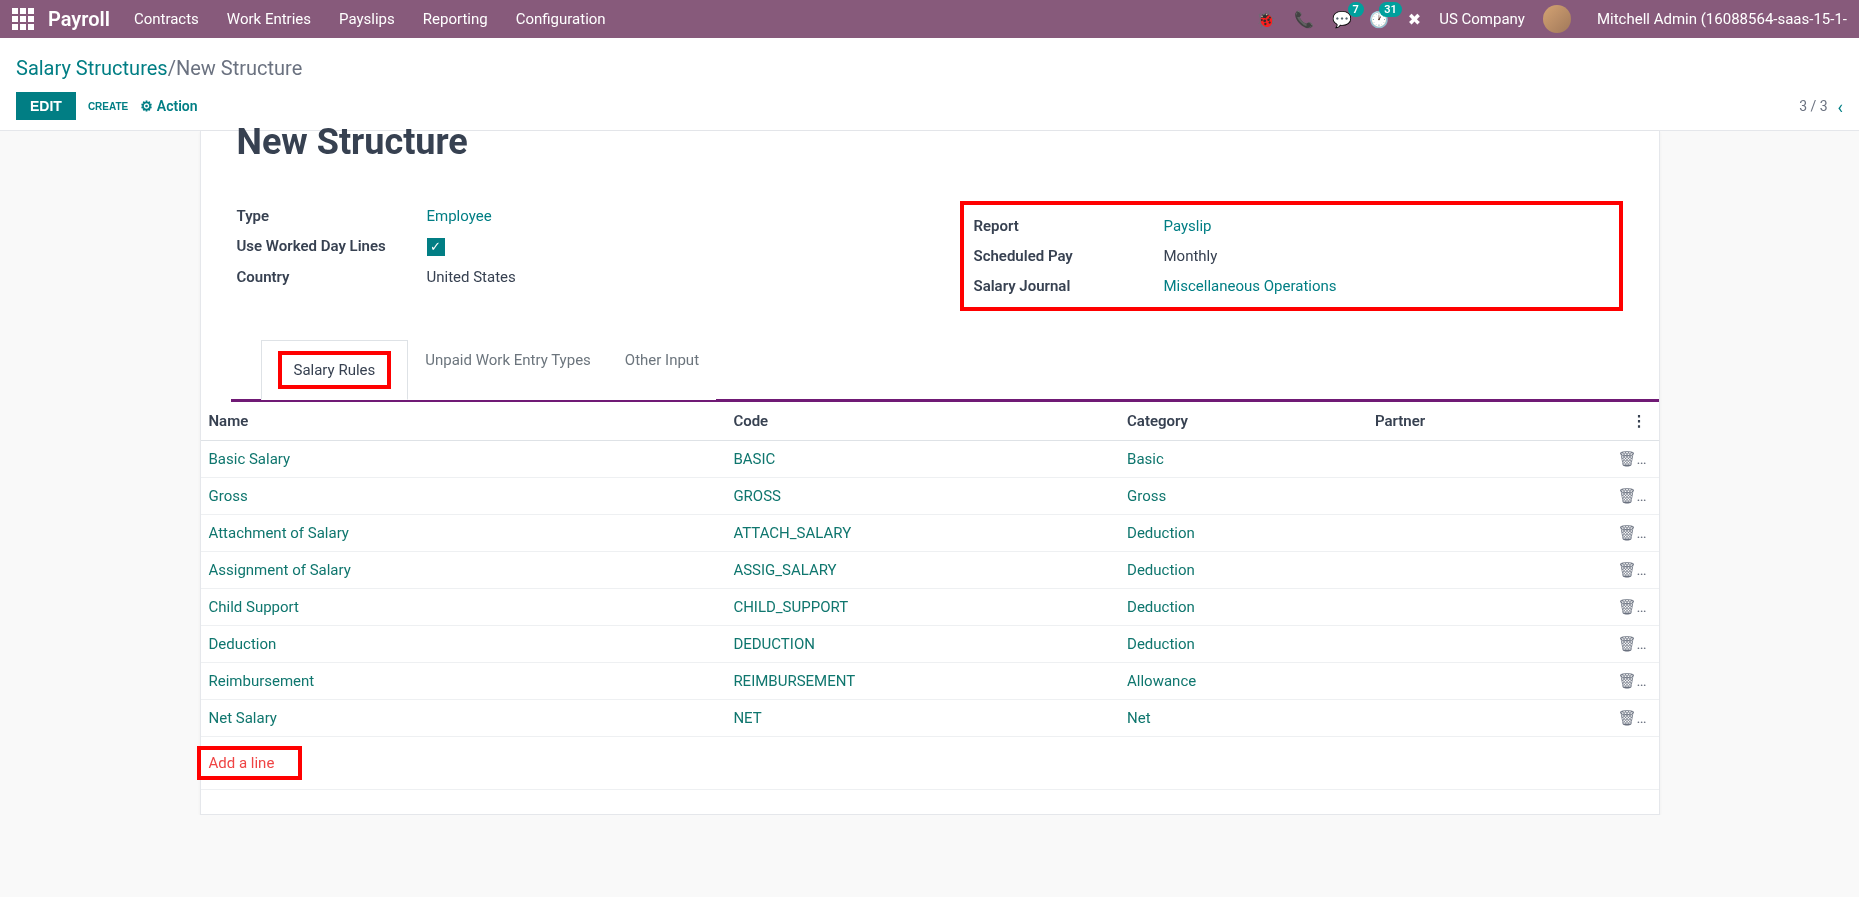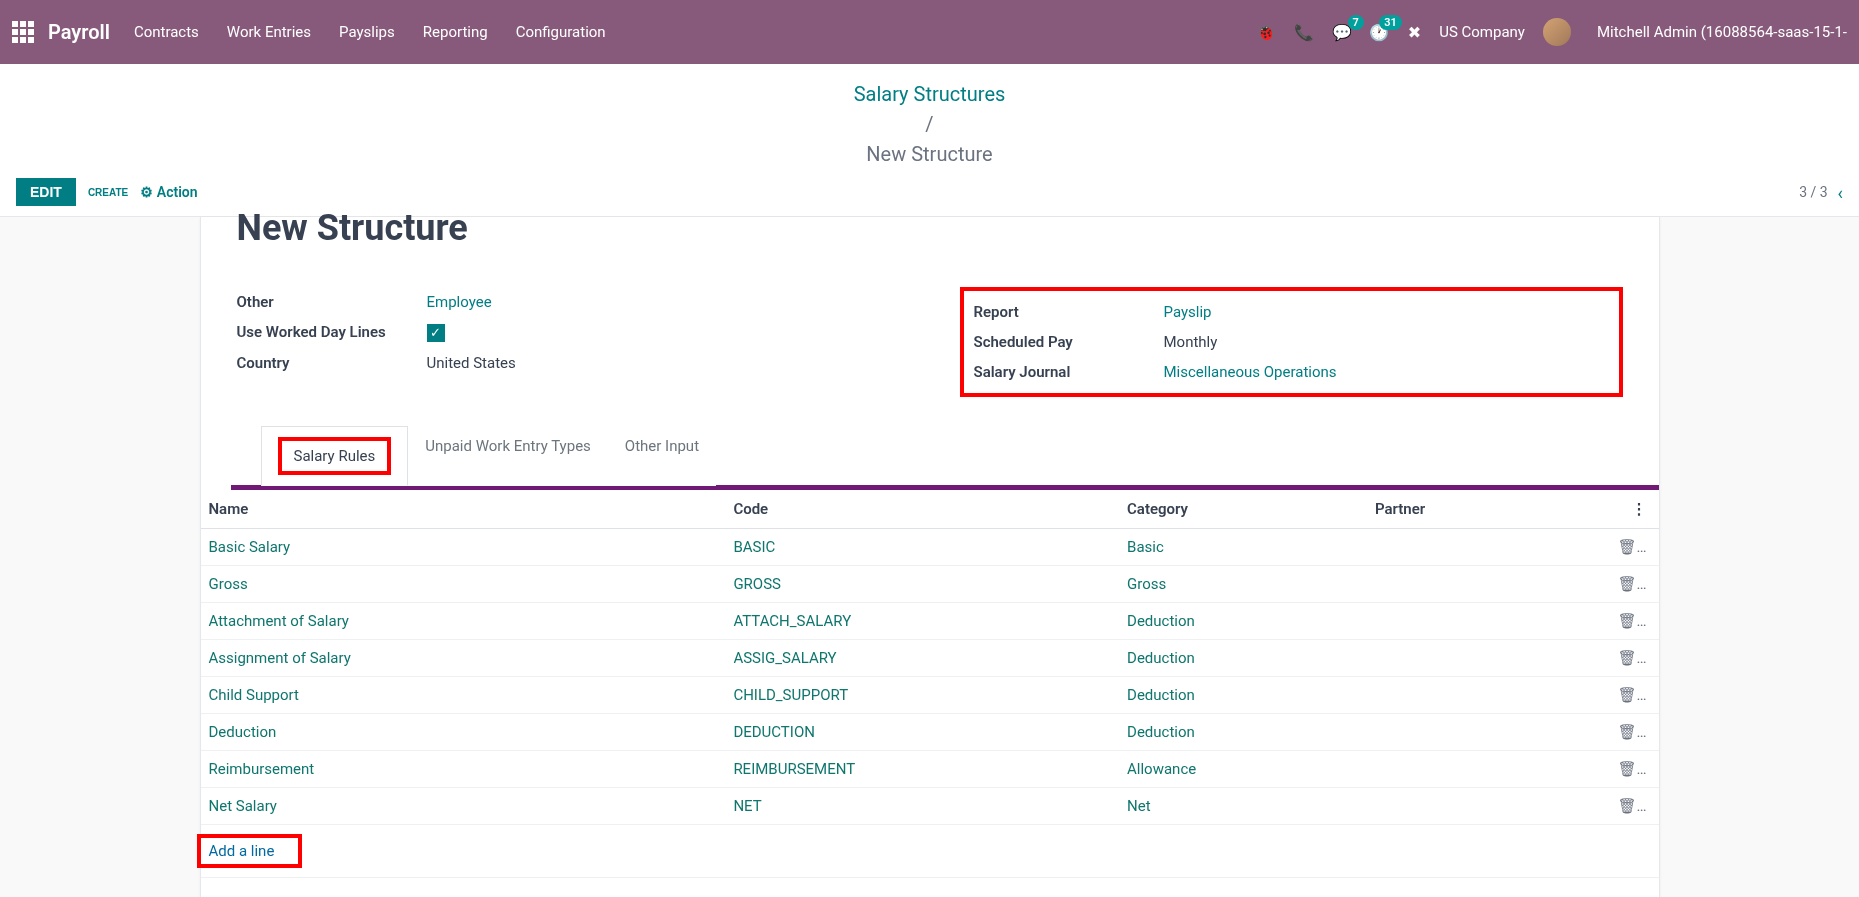--- a/index.html
+++ b/index.html
@@ -1,34 +1,34 @@
 <!DOCTYPE html>
 <html><head>
 <meta charset="utf-8">
 <style>
 * { margin: 0; padding: 0; box-sizing: border-box; }
 body { font-family: -apple-system, BlinkMacSystemFont, "Segoe UI", Roboto, Helvetica, Arial, sans-serif; font-size: 14px; color: #374151; background: #f9f9f9; }
 
-.topnav { background: #875A7B; height: 64px; display: flex; align-items: center; padding: 0 12px; color: #fff; }
+.topnav { background: #875A7B; height: 38px; display: flex; align-items: center; padding: 0 12px; color: #fff; }
 .topnav .apps-icon { display: grid; grid-template-columns: repeat(3, 6px); grid-template-rows: repeat(3, 6px); gap: 2px; margin-right: 14px; cursor: pointer; }
 .topnav .apps-icon span { background: #fff; width: 6px; height: 6px; }
 .topnav .brand { font-size: 20px; font-weight: 600; margin-right: 24px; }
 .topnav .menu { display: flex; gap: 28px; }
 .topnav .menu a { color: #fff; text-decoration: none; font-size: 15px; }
 .topnav .spacer { flex: 1; }
 .topnav .right { display: flex; align-items: center; gap: 18px; }
 .topnav .icon { font-size: 16px; position: relative; cursor: pointer; }
 .badge { position: absolute; top: -8px; right: -12px; background: #00A09D; color: #fff; border-radius: 10px; font-size: 11px; padding: 1px 5px; font-weight: 600; }
 .avatar { width: 28px; height: 28px; border-radius: 50%; background: linear-gradient(135deg, #d4a373, #a0785a); display: inline-block; }
 .user-area { display: flex; align-items: center; gap: 26px; }
 .company { font-size: 15px; }
 .username { font-size: 15px; }
 
 .control-bar { background: #fff; border-bottom: 1px solid #e5e7eb; padding: 10px 16px 0 16px; }
-.breadcrumb { font-size: 20px; padding: 8px 0 12px 0; display: flex; align-items: center; gap: 6px; flex-direction: column; }
+.breadcrumb { font-size: 20px; padding: 8px 0 12px 0; display: flex; align-items: center; gap: 0; }
 .breadcrumb a { color: #017E84; text-decoration: none; }
 .breadcrumb .sep { color: #6b7280; }
 .breadcrumb .current { color: #6b7280; }
 .actions-row { display: flex; align-items: center; padding-bottom: 10px; gap: 12px; }
 .btn-primary { background: #017E84; color: #fff; border: none; padding: 6px 14px; font-size: 14px; font-weight: 600; cursor: pointer; }
 .btn-link { color: #017E84; background: none; border: none; font-size: 10px; font-weight: 600; cursor: pointer; }
 .actions-center { flex: 1; text-align: left; }
 .action-link { color: #017E84; font-weight: 600; cursor: pointer; }
 .action-link .gear { margin-right: 4px; }
 .pager { display: flex; align-items: center; gap: 10px; color: #6b7280; }
@@ -41,34 +41,34 @@
 .form-col { flex: 1; }
 .field-row { display: flex; padding: 6px 0; align-items: center; }
 .field-label { width: 190px; font-weight: 600; color: #374151; font-size: 15px; }
 .field-value { color: #374151; font-size: 15px; }
 .field-value.link { color: #017E84; }
 .checkbox { width: 18px; height: 18px; background: #017E84; display: inline-flex; align-items: center; justify-content: center; color: #fff; font-size: 13px; }
 .highlight-red { border: 4px solid #ff0000; }
 .highlight-right-col { padding: 6px 10px; }
 .form-col.right-col { position: relative; }
 
-.tabs { display: flex; border-bottom: 5px solid #701a75; margin: 0 -36px 0 -6px; padding-left: 30px; }
+.tabs { display: flex; border-bottom: 3px solid #701a75; margin: 0 -36px 0 -6px; padding-left: 30px; }
 .tab { padding: 10px 16px; border: 1px solid transparent; border-bottom: none; color: #6c757d; cursor: pointer; font-size: 15px; position: relative; top: 1px; background: #fff; }
 .tab.active { border-color: #dee2e6; border-bottom: 1px solid #fff; color: #374151; }
 .tab-highlight { border: 4px solid #ff0000; padding: 6px 12px; display: inline-block; }
 
 .table-wrap { margin: 0 -36px; }
 table { width: 100%; border-collapse: collapse; }
 th { text-align: left; padding: 10px 8px; font-weight: 600; color: #374151; font-size: 15px; border-bottom: 1px solid #dee2e6; }
 th:first-child, td:first-child { }
 th:last-child { text-align: right; padding-right: 12px; }
 td { padding: 9px 8px; border-bottom: 1px solid #eef0f2; color: #0f766e; font-size: 15px; }
 td.actions { text-align: right; padding-right: 12px; white-space: nowrap; color: #6b7280; }
 td.actions .trash { cursor: pointer; }
-.add-line-row td { color: #0369a1; margin-left: 16px; }
+.add-line-row td { color: #ef4444; margin-left: 16px; }
 .add-highlight { border: 4px solid #ff0000; display: inline-block; padding: 4px 24px 4px 8px; margin-left: -12px; }
 .dots-menu { cursor: pointer; }
 </style>
 </head>
 <body>
 
 <div class="topnav">
   <div class="apps-icon">
     <span></span>
       <span></span>
@@ -122,21 +122,21 @@
   </div>
 </div>
 
 <div class="form-wrap">
   <div class="sheet">
     <h1 class="title">New Structure</h1>
 
     <div class="form-grid">
       <div class="form-col">
         <div class="field-row">
-          <div class="field-label">Other</div>
+          <div class="field-label">Type</div>
           <div class="field-value link">Employee</div>
         </div>
         <div class="field-row">
           <div class="field-label">Use Worked Day Lines</div>
           <div class="field-value">
             <span class="checkbox">✓</span>
           </div>
         </div>
         <div class="field-row">
           <div class="field-label">Country</div>

